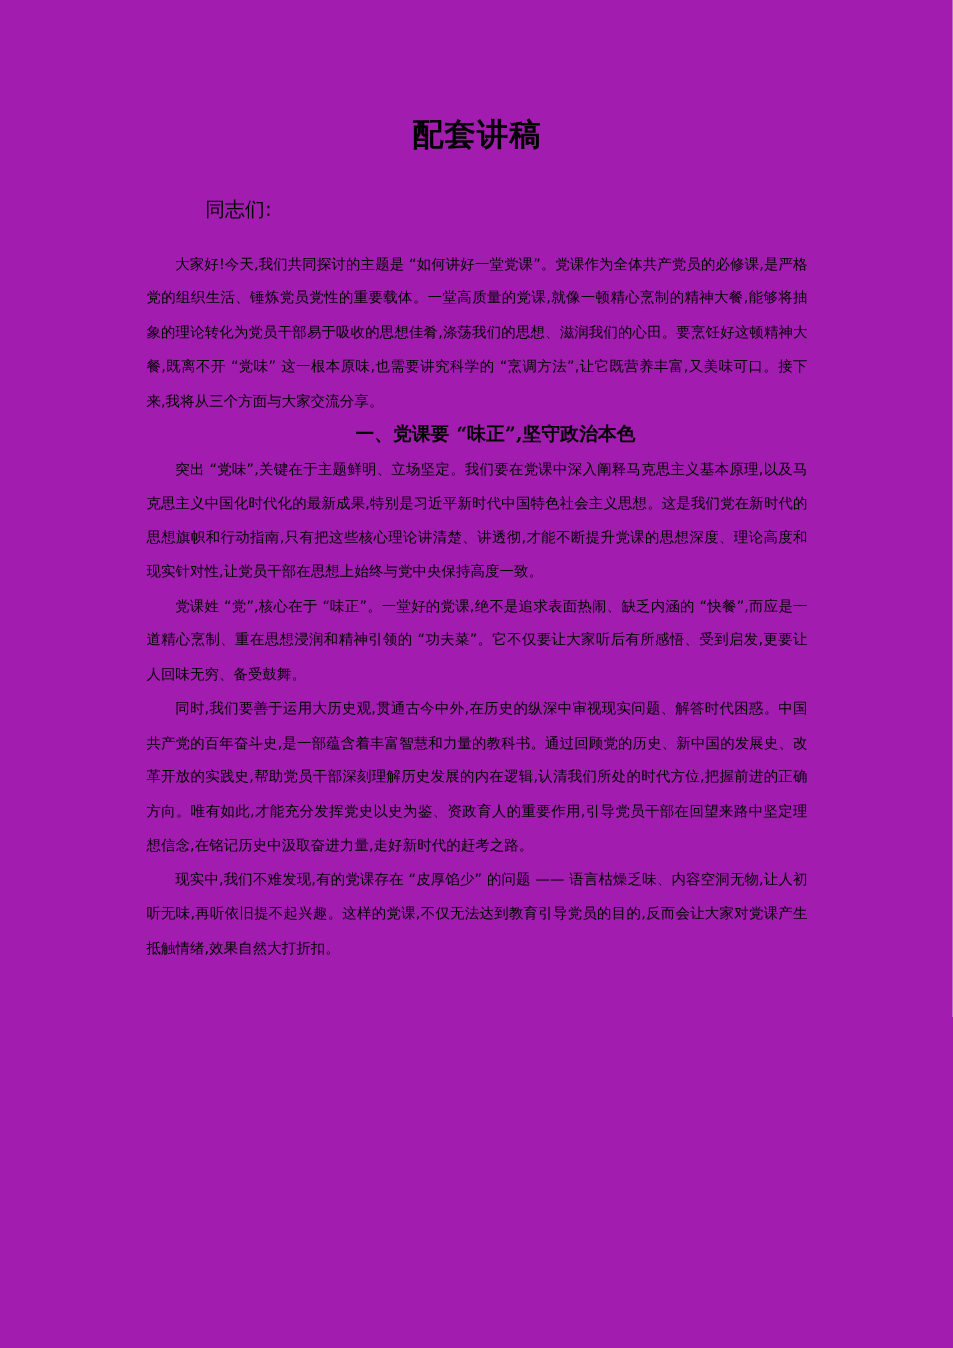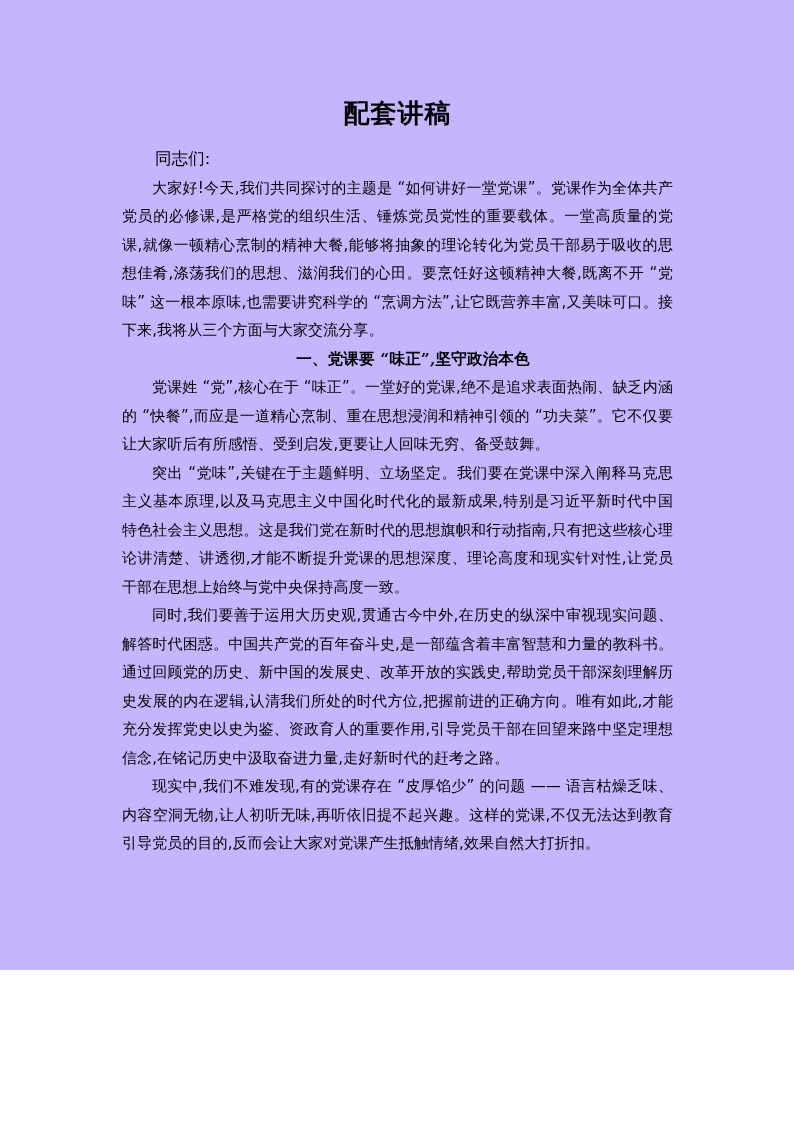--- a/index.html
+++ b/index.html
@@ -10,22 +10,22 @@
   body {
     width: 794px;
     height: 1123px;
     font-family: "DejaVu Sans", "Liberation Sans", sans-serif;
     color: #000000;
     -webkit-font-smoothing: none;
   }
   .page {
     position: relative;
     width: 794px;
-    height: 970px;
-    background: #c4b5fd;
+    height: 1123px;
+    background: #a21caf;
     box-sizing: border-box;
     overflow: hidden;
   }
   .content {
     position: absolute;
     left: 122px;
     top: 0;
     width: 551px;
   }
   .doc-title {
@@ -34,34 +34,34 @@
     text-align: center;
     font-family: "DejaVu Serif", "Liberation Serif", serif;
     font-weight: 700;
     font-size: 26px;
     line-height: 32px;
     letter-spacing: 1px;
     padding-top: 97px;
     color: #000000;
   }
   .salutation {
-    margin: 0;
+    margin: 16px;
     padding: 0;
     font-size: 16.5px;
     line-height: 28.5px;
     text-indent: 2em;
     padding-top: 16px;
     text-align: justify;
     text-justify: inter-character;
     letter-spacing: 0.1px;
   }
   .para {
     margin: 0;
     padding: 0;
-    font-size: 15px;
+    font-size: 12px;
     line-height: 28.5px;
     text-indent: 2em;
     text-align: justify;
     text-justify: inter-character;
     letter-spacing: 0.1px;
     word-break: break-all;
   }
   .heading {
     margin: 0;
     padding: 0;
@@ -77,19 +77,19 @@
 </head>
 <body>
 
 <div class="page">
   <div class="content">
     <h1 class="doc-title">配套讲稿</h1>
     <p class="salutation">同志们:</p>
     <div id="blocks">
         <p class="para">大家好!今天,我们共同探讨的主题是 “如何讲好一堂党课”。党课作为全体共产党员的必修课,是严格党的组织生活、锤炼党员党性的重要载体。一堂高质量的党课,就像一顿精心烹制的精神大餐,能够将抽象的理论转化为党员干部易于吸收的思想佳肴,涤荡我们的思想、滋润我们的心田。要烹饪好这顿精神大餐,既离不开 “党味” 这一根本原味,也需要讲究科学的 “烹调方法”,让它既营养丰富,又美味可口。接下来,我将从三个方面与大家交流分享。</p>
         <p class="heading">一、党课要 “味正”,坚守政治本色</p>
+        <p class="para">突出 “党味”,关键在于主题鲜明、立场坚定。我们要在党课中深入阐释马克思主义基本原理,以及马克思主义中国化时代化的最新成果,特别是习近平新时代中国特色社会主义思想。这是我们党在新时代的思想旗帜和行动指南,只有把这些核心理论讲清楚、讲透彻,才能不断提升党课的思想深度、理论高度和现实针对性,让党员干部在思想上始终与党中央保持高度一致。</p>
         <p class="para">党课姓 “党”,核心在于 “味正”。一堂好的党课,绝不是追求表面热闹、缺乏内涵的 “快餐”,而应是一道精心烹制、重在思想浸润和精神引领的 “功夫菜”。它不仅要让大家听后有所感悟、受到启发,更要让人回味无穷、备受鼓舞。</p>
-        <p class="para">突出 “党味”,关键在于主题鲜明、立场坚定。我们要在党课中深入阐释马克思主义基本原理,以及马克思主义中国化时代化的最新成果,特别是习近平新时代中国特色社会主义思想。这是我们党在新时代的思想旗帜和行动指南,只有把这些核心理论讲清楚、讲透彻,才能不断提升党课的思想深度、理论高度和现实针对性,让党员干部在思想上始终与党中央保持高度一致。</p>
         <p class="para">同时,我们要善于运用大历史观,贯通古今中外,在历史的纵深中审视现实问题、解答时代困惑。中国共产党的百年奋斗史,是一部蕴含着丰富智慧和力量的教科书。通过回顾党的历史、新中国的发展史、改革开放的实践史,帮助党员干部深刻理解历史发展的内在逻辑,认清我们所处的时代方位,把握前进的正确方向。唯有如此,才能充分发挥党史以史为鉴、资政育人的重要作用,引导党员干部在回望来路中坚定理想信念,在铭记历史中汲取奋进力量,走好新时代的赶考之路。</p>
         <p class="para">现实中,我们不难发现,有的党课存在 “皮厚馅少” 的问题 —— 语言枯燥乏味、内容空洞无物,让人初听无味,再听依旧提不起兴趣。这样的党课,不仅无法达到教育引导党员的目的,反而会让大家对党课产生抵触情绪,效果自然大打折扣。</p>
       </div>
   </div>
 </div>
 
 </body></html>

